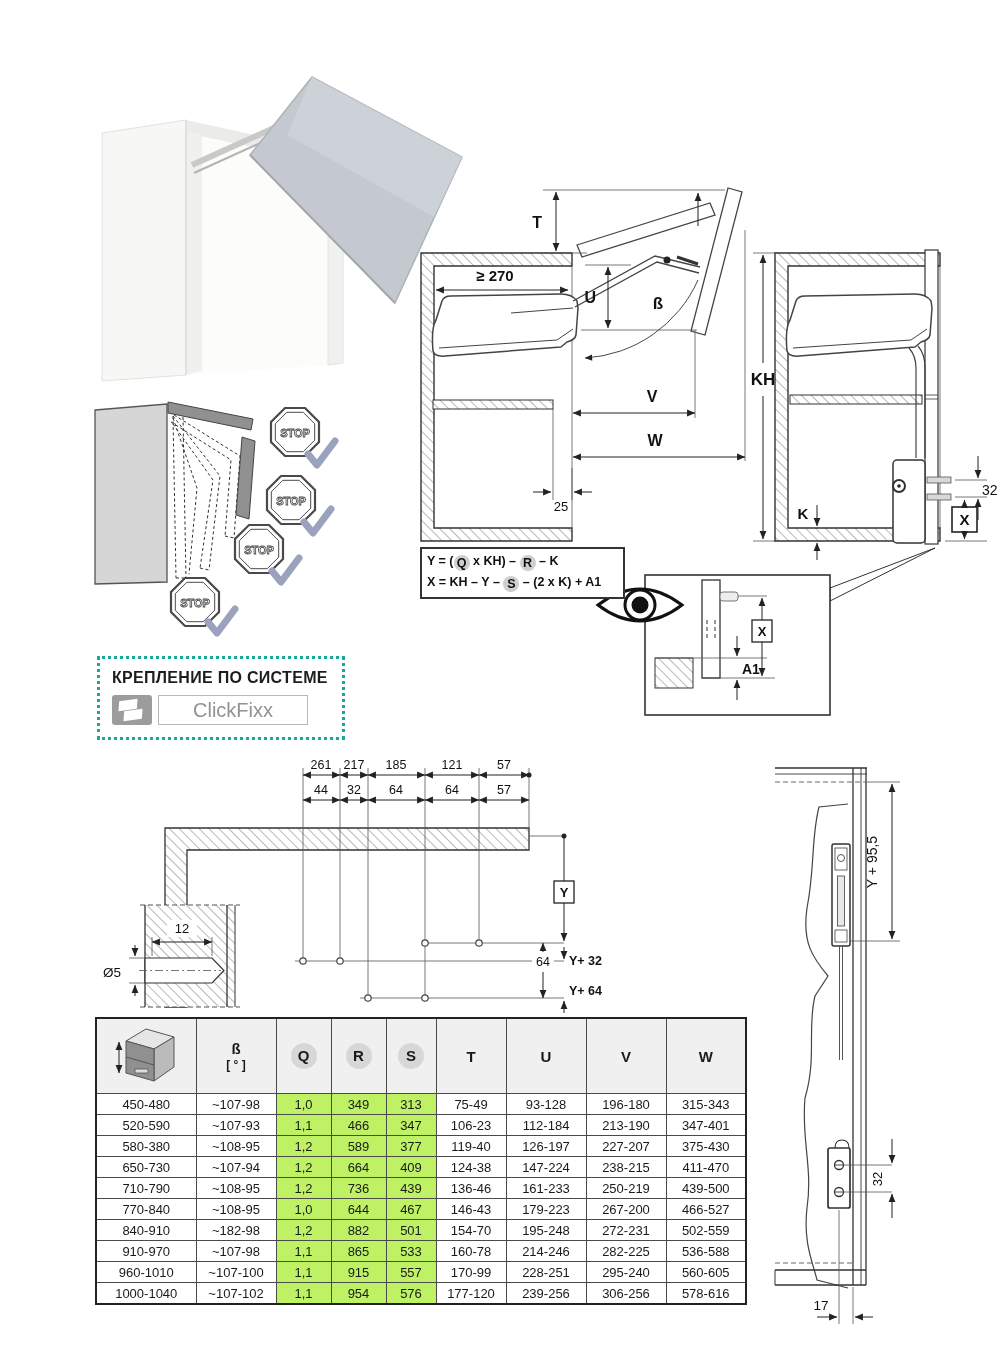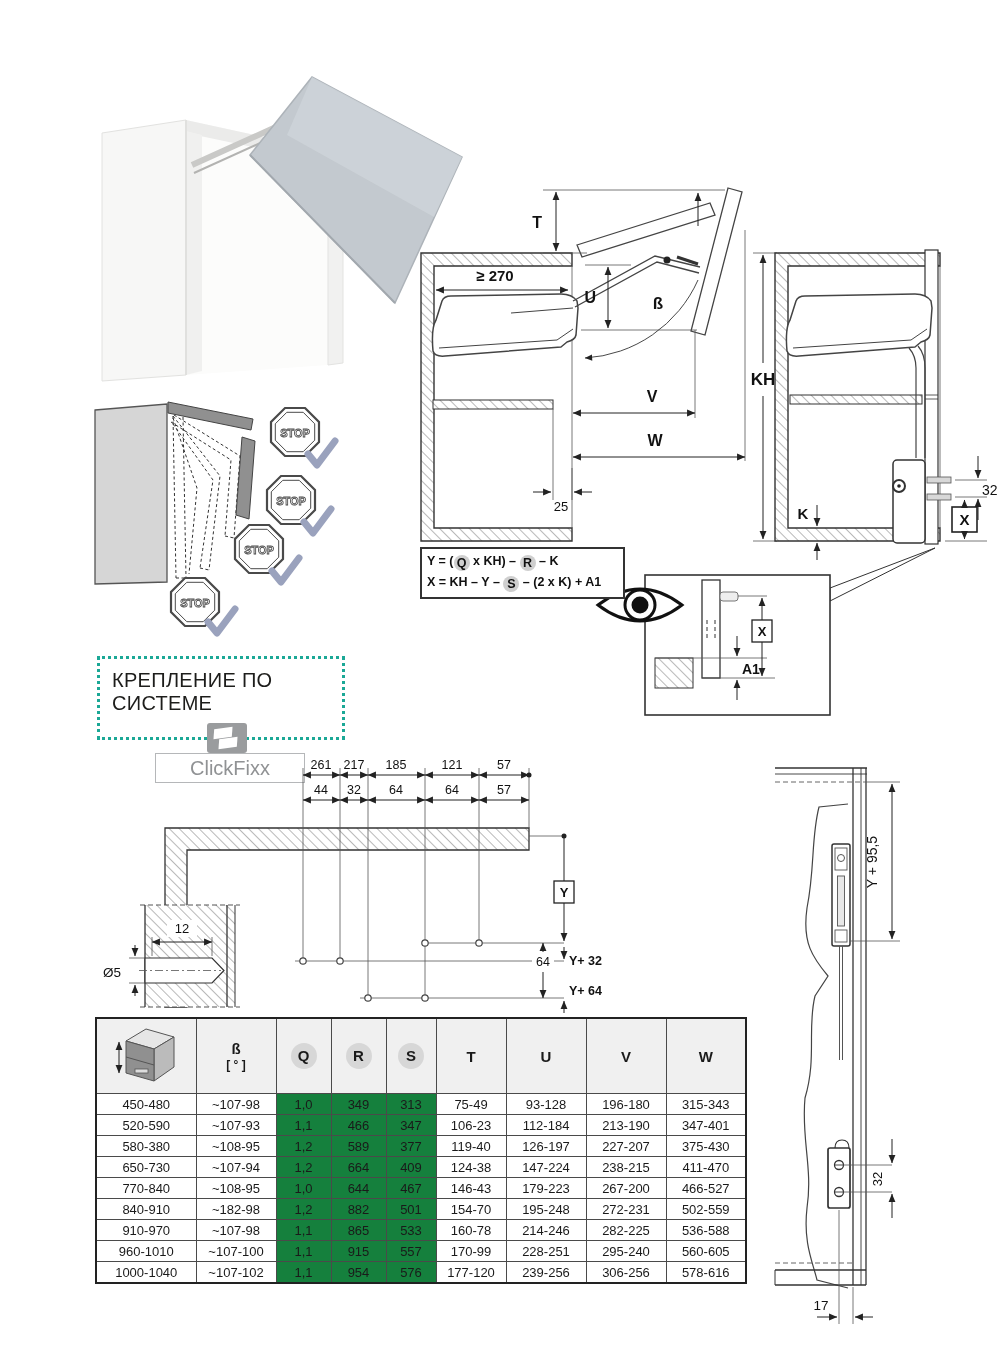--- a/index.html
+++ b/index.html
@@ -9,33 +9,33 @@
   .dim{stroke:#222;stroke-width:1;}
   .thin{stroke:#555;stroke-width:0.8;}
   
   .formula{left:420px;top:547px;width:196px;height:46px;border:2px solid #333;background:#fff;
            font-size:12.5px;font-weight:bold;line-height:21px;padding:2px 0 0 5px;white-space:nowrap;}
   .circ{display:inline-block;width:16px;height:16px;border-radius:50%;background:#cfcfcf;
         text-align:center;line-height:16px;vertical-align:-2px;}
   
   .fixbox{left:97px;top:656px;width:248px;height:84px;border:3px dotted #1ba896;background:#fff;
           padding:10px 0 0 12px;box-sizing:border-box;}
-  .fixtitle{font-size:20px;font-weight:normal;color:#1d1d1b;letter-spacing:.3px;}
-  .fixrow{margin-top:8px;display:flex;align-items:center;flex-direction:column;}
+  .fixtitle{font-size:16px;font-weight:bold;color:#1d1d1b;letter-spacing:.3px;}
+  .fixrow{margin-top:8px;display:flex;align-items:center;}
   .fixglyph{width:40px;height:30px;background:#9a9c9e;border-radius:3px;position:relative;flex:0 0 auto;}
   .fixglyph .w1{position:absolute;left:7px;top:5px;width:18px;height:10px;background:#fff;transform:skewX(-12deg) rotate(-8deg);}
   .fixglyph .w2{position:absolute;left:12px;top:15px;width:18px;height:10px;background:#fff;transform:skewX(-12deg) rotate(-8deg);}
   .fixbrand{margin-left:6px;width:148px;height:28px;border:1px solid #b5b7b9;color:#909294;
             font-size:20px;display:flex;align-items:center;justify-content:center;}
   
   table.spec{position:absolute;left:95px;top:1017px;border-collapse:collapse;border:2px solid #222;background:#fff;}
   table.spec th,table.spec td{border:1px solid #4a4a4a;text-align:center;padding:0;font-size:13px;color:#1a1a1a;}
   table.spec thead th{background:#f0f0f0;height:74px;font-size:15px;}
   table.spec tbody td{height:20px;}
-  td.shade{background:#15803d;}
+  td.shade{background:#bef264;}
   .qrs{display:inline-block;width:26px;height:26px;border-radius:50%;background:#d7d7d7;
        line-height:26px;font-weight:bold;font-size:15px;}
   .bcol{font-weight:bold;font-size:15px;line-height:1.15;}
   .bsub{font-weight:bold;font-size:12px;}
   .hletter{font-weight:bold;font-size:15px;}
 </style>
 </head>
 <body>
 
 <svg width="0" height="0" style="position:absolute">
@@ -450,20 +450,31 @@
         <td>~107-94</td>
         <td class="shade">1,2</td>
         <td class="shade">664</td>
         <td class="shade">409</td>
         <td>124-38</td>
         <td>147-224</td>
         <td>238-215</td>
         <td>411-470</td>
       </tr>
       <tr>
+        <td>710-790</td>
+        <td>~108-95</td>
+        <td class="shade">1,2</td>
+        <td class="shade">736</td>
+        <td class="shade">439</td>
+        <td>136-46</td>
+        <td>161-233</td>
+        <td>250-219</td>
+        <td>439-500</td>
+      </tr>
+      <tr>
         <td>770-840</td>
         <td>~108-95</td>
         <td class="shade">1,0</td>
         <td class="shade">644</td>
         <td class="shade">467</td>
         <td>146-43</td>
         <td>179-223</td>
         <td>267-200</td>
         <td>466-527</td>
       </tr>

